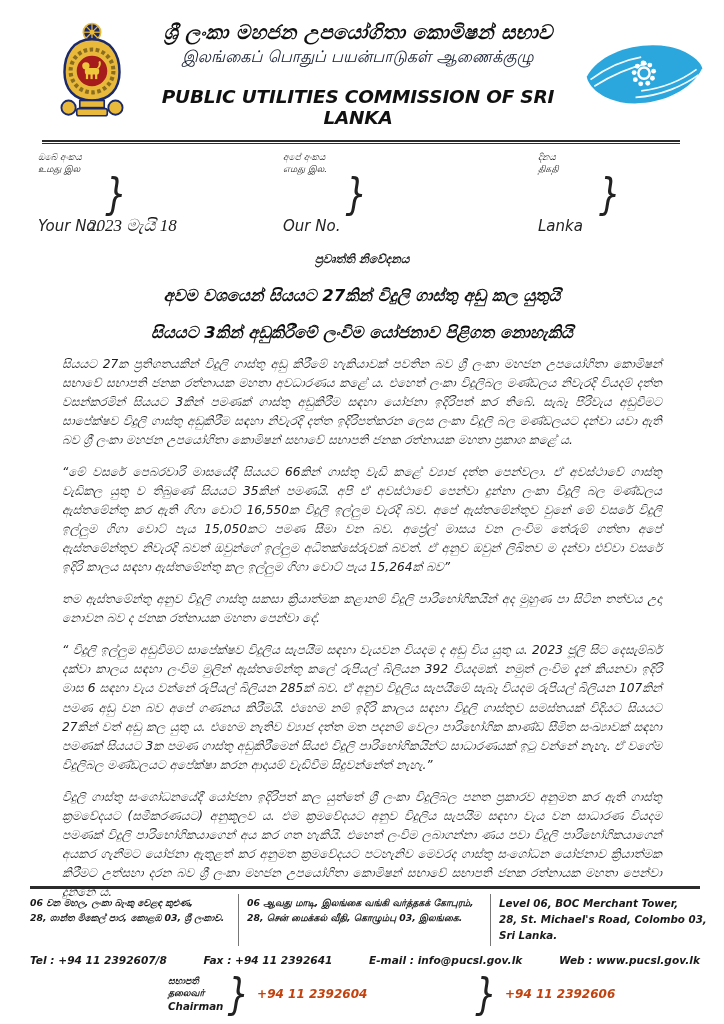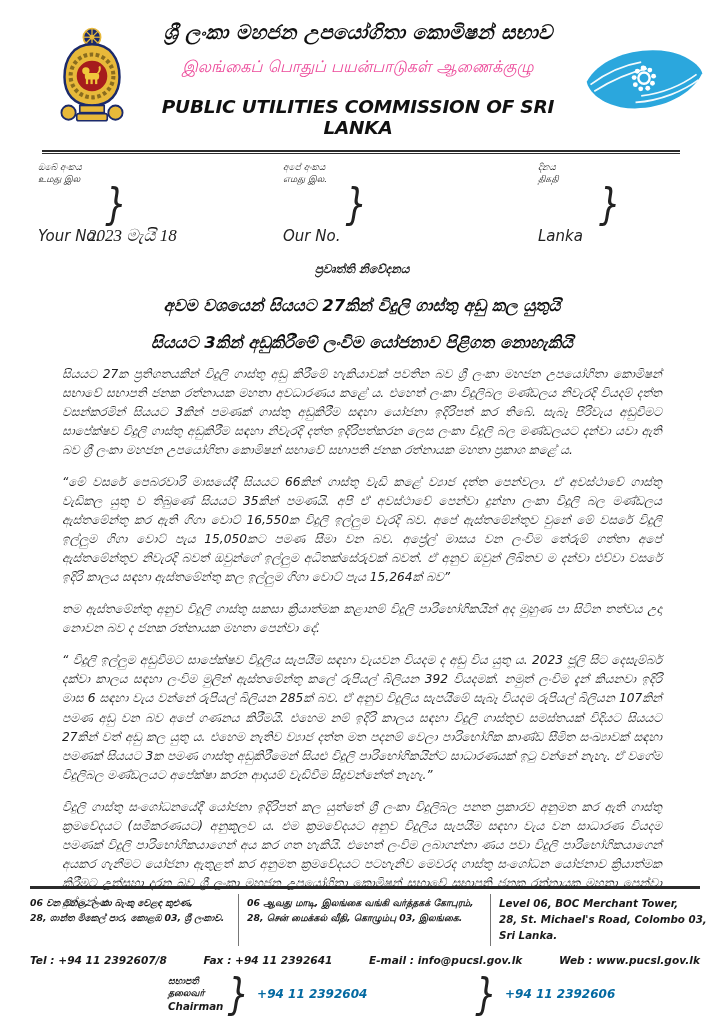--- a/index.html
+++ b/index.html
@@ -17,21 +17,21 @@
 
   
   .header {
     display: flex;
     align-items: center;
     padding: 20px 16px 8px 48px;
   }
   .emblem-wrap { width: 88px; flex: 0 0 88px; display: flex; justify-content: center; }
   .header-titles { flex: 1; text-align: center; padding: 0 6px; }
   .title-si { font-size: 20px; font-weight: bold; letter-spacing: 0.2px; color: #111; }
-  .title-ta { font-size: 16px; margin-top: 13px; color: #ec4899; }
+  .title-ta { font-size: 16px; margin-top: 3px; color: #0f172a; }
   .title-en { font-size: 18.5px; font-weight: bold; letter-spacing: -0.2px; margin-top: 18px; color: #111; }
   .logo-wrap { width: 128px; flex: 0 0 128px; display: flex; justify-content: center; }
 
   .header-rule {
     margin: 4px 44px 0 42px;
     height: 4px;
     border-top: 2px solid #2b2b2b;
     border-bottom: 1.5px solid #2b2b2b;
   }
 
@@ -77,21 +77,21 @@
   .contact-row {
     display: flex; justify-content: space-between;
     padding: 4px 24px 0 30px;
     font-size: 10.6px; font-weight: bold; color: #1a1a1a;
   }
   .officer-row { display: flex; margin-top: 8px; padding-left: 168px; }
   .officer { display: flex; align-items: center; gap: 4px; }
   .officer + .officer { margin-left: 108px; }
   .officer-labels { font-size: 9.3px; line-height: 1.35; font-weight: bold; color: #1a1a1a; }
   .officer-labels .l-en { font-size: 10.3px; }
-  .officer-phone { font-size: 12px; font-weight: bold; margin-left: 4px; color: #0369a1; }
+  .officer-phone { font-size: 12px; font-weight: bold; margin-left: 4px; color: #c2410c; }
 </style>
 </head>
 <body>
 
 <div class="page">
 
   <div class="header">
     <div class="emblem-wrap">
       <svg width="82" height="106" viewBox="0 0 80 104" aria-hidden="true">
 

